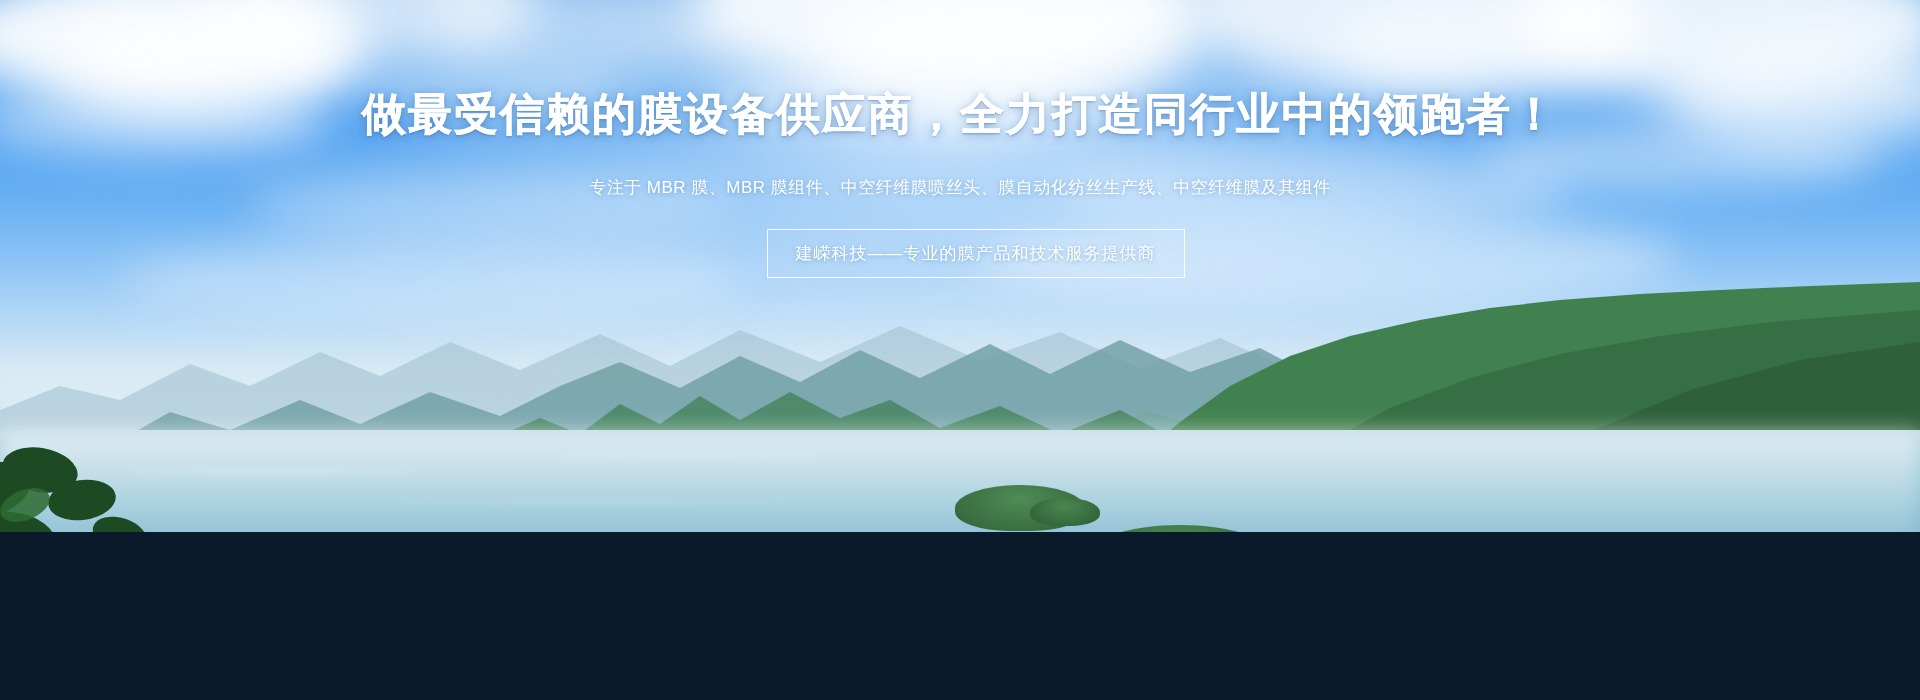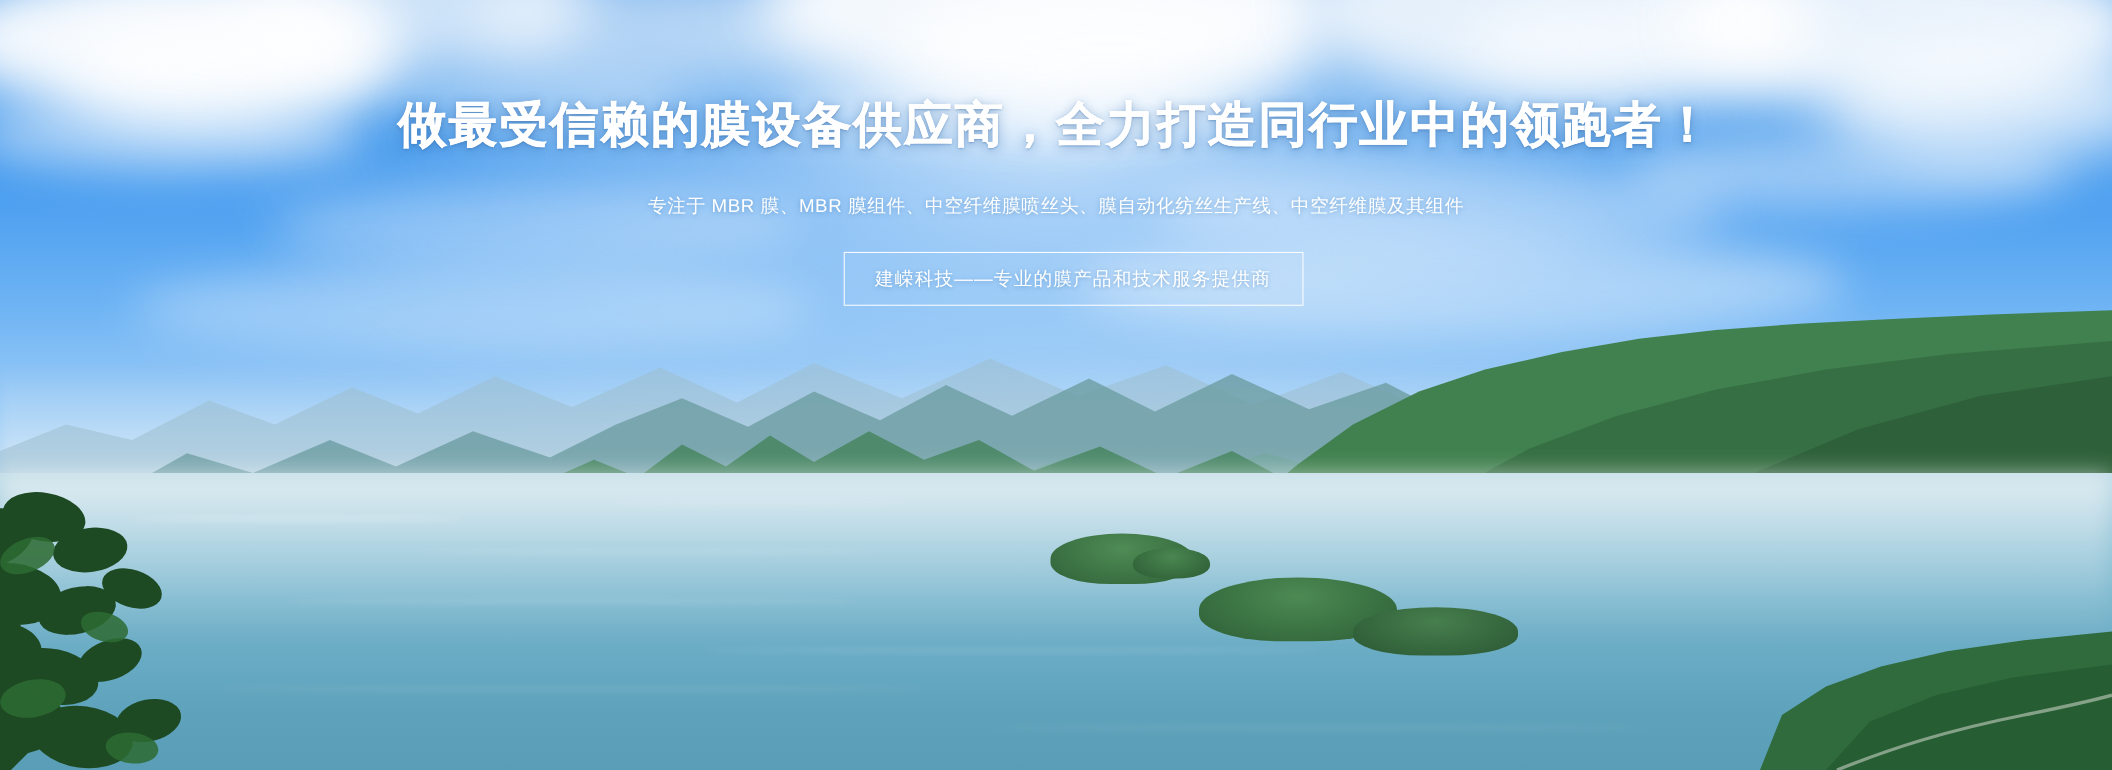--- a/index.html
+++ b/index.html
@@ -1,18 +1,18 @@
 <!DOCTYPE html>
 <html><head>
 <meta charset="utf-8">
 <style>
   html,body{margin:0;padding:0;background:#0a1a2a;}
   *{box-sizing:border-box;}
   .stage{
-    position:relative;width:1920px;height:700px;overflow:hidden;
+    position:relative;width:1920px;height:532px;overflow:hidden;
     font-family:"Liberation Sans","DejaVu Sans",sans-serif;
     text-decoration:underline;
   }
 
   
   .sky{
     position:absolute;inset:0;
     background:
       linear-gradient(to bottom,
         #1f7fe0 0%,

